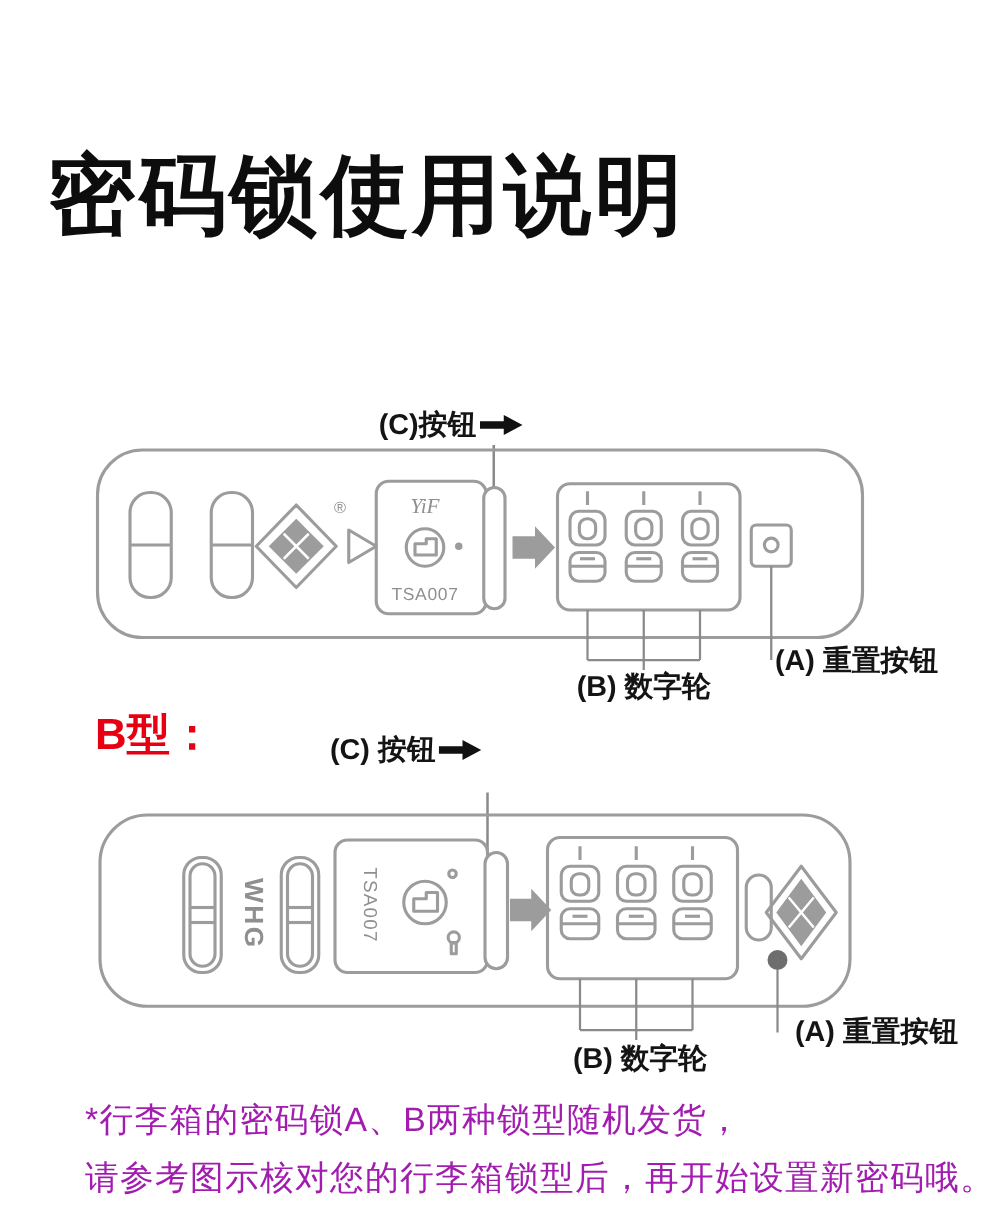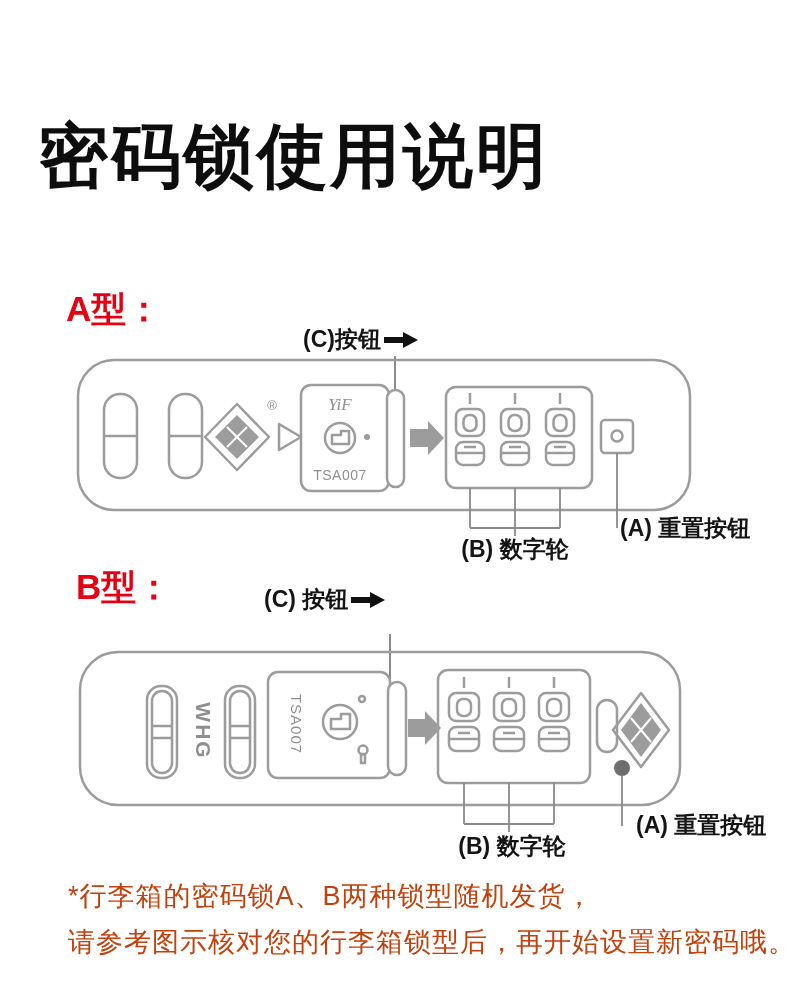--- a/index.html
+++ b/index.html
@@ -21,38 +21,37 @@
     font-size:23px;font-weight:700;color:#141414;white-space:nowrap;
   }
   .callout-row{display:flex;align-items:center;gap:3px;}
   #callout-c-a{left:303px;top:324px;}
   #callout-a-a{left:620px;top:513px;}
   #callout-b-a{left:449px;top:534px;width:132px;text-align:center;}
   #callout-c-b{left:264px;top:584px;}
   #callout-a-b{left:636px;top:810px;}
   #callout-b-b{left:446px;top:831px;width:132px;text-align:center;}
   .footnote{
-    font-size:27px;color:#c2410c;white-space:nowrap;letter-spacing:1px;
+    font-size:27px;color:#a21caf;white-space:nowrap;letter-spacing:1px;
   }
   #footnote-1{left:68px;top:878px;}
   #footnote-2{left:68px;top:924px;}
   svg.diagram{position:absolute;left:0;}
   #lock-a{top:330px;}
   #lock-b{top:600px;}
   svg text{font-family:"Liberation Sans", sans-serif;}
   .brand-italic{font-family:"Liberation Serif", serif;font-style:italic;}
 </style>
 </head>
 <body>
 
 <div id="canvas">
 
   <div class="abs" id="page-title">密码锁使用说明</div>
 
-  <div class="abs type-heading" id="heading-a">A型：</div>
   <div class="abs type-heading" id="heading-b">B型：</div>
 
   <svg id="lock-a" class="diagram" width="790" height="250" viewBox="0 0 790 250">
     <g stroke="#9c9c9c" fill="none" stroke-width="2.5" stroke-linejoin="round">
 
       <line x1="395" y1="26" x2="395" y2="60" stroke="#8a8a8a" stroke-width="2"></line>
 
       <rect x="78" y="30" width="612" height="150" rx="36"></rect>
 
       <g>

